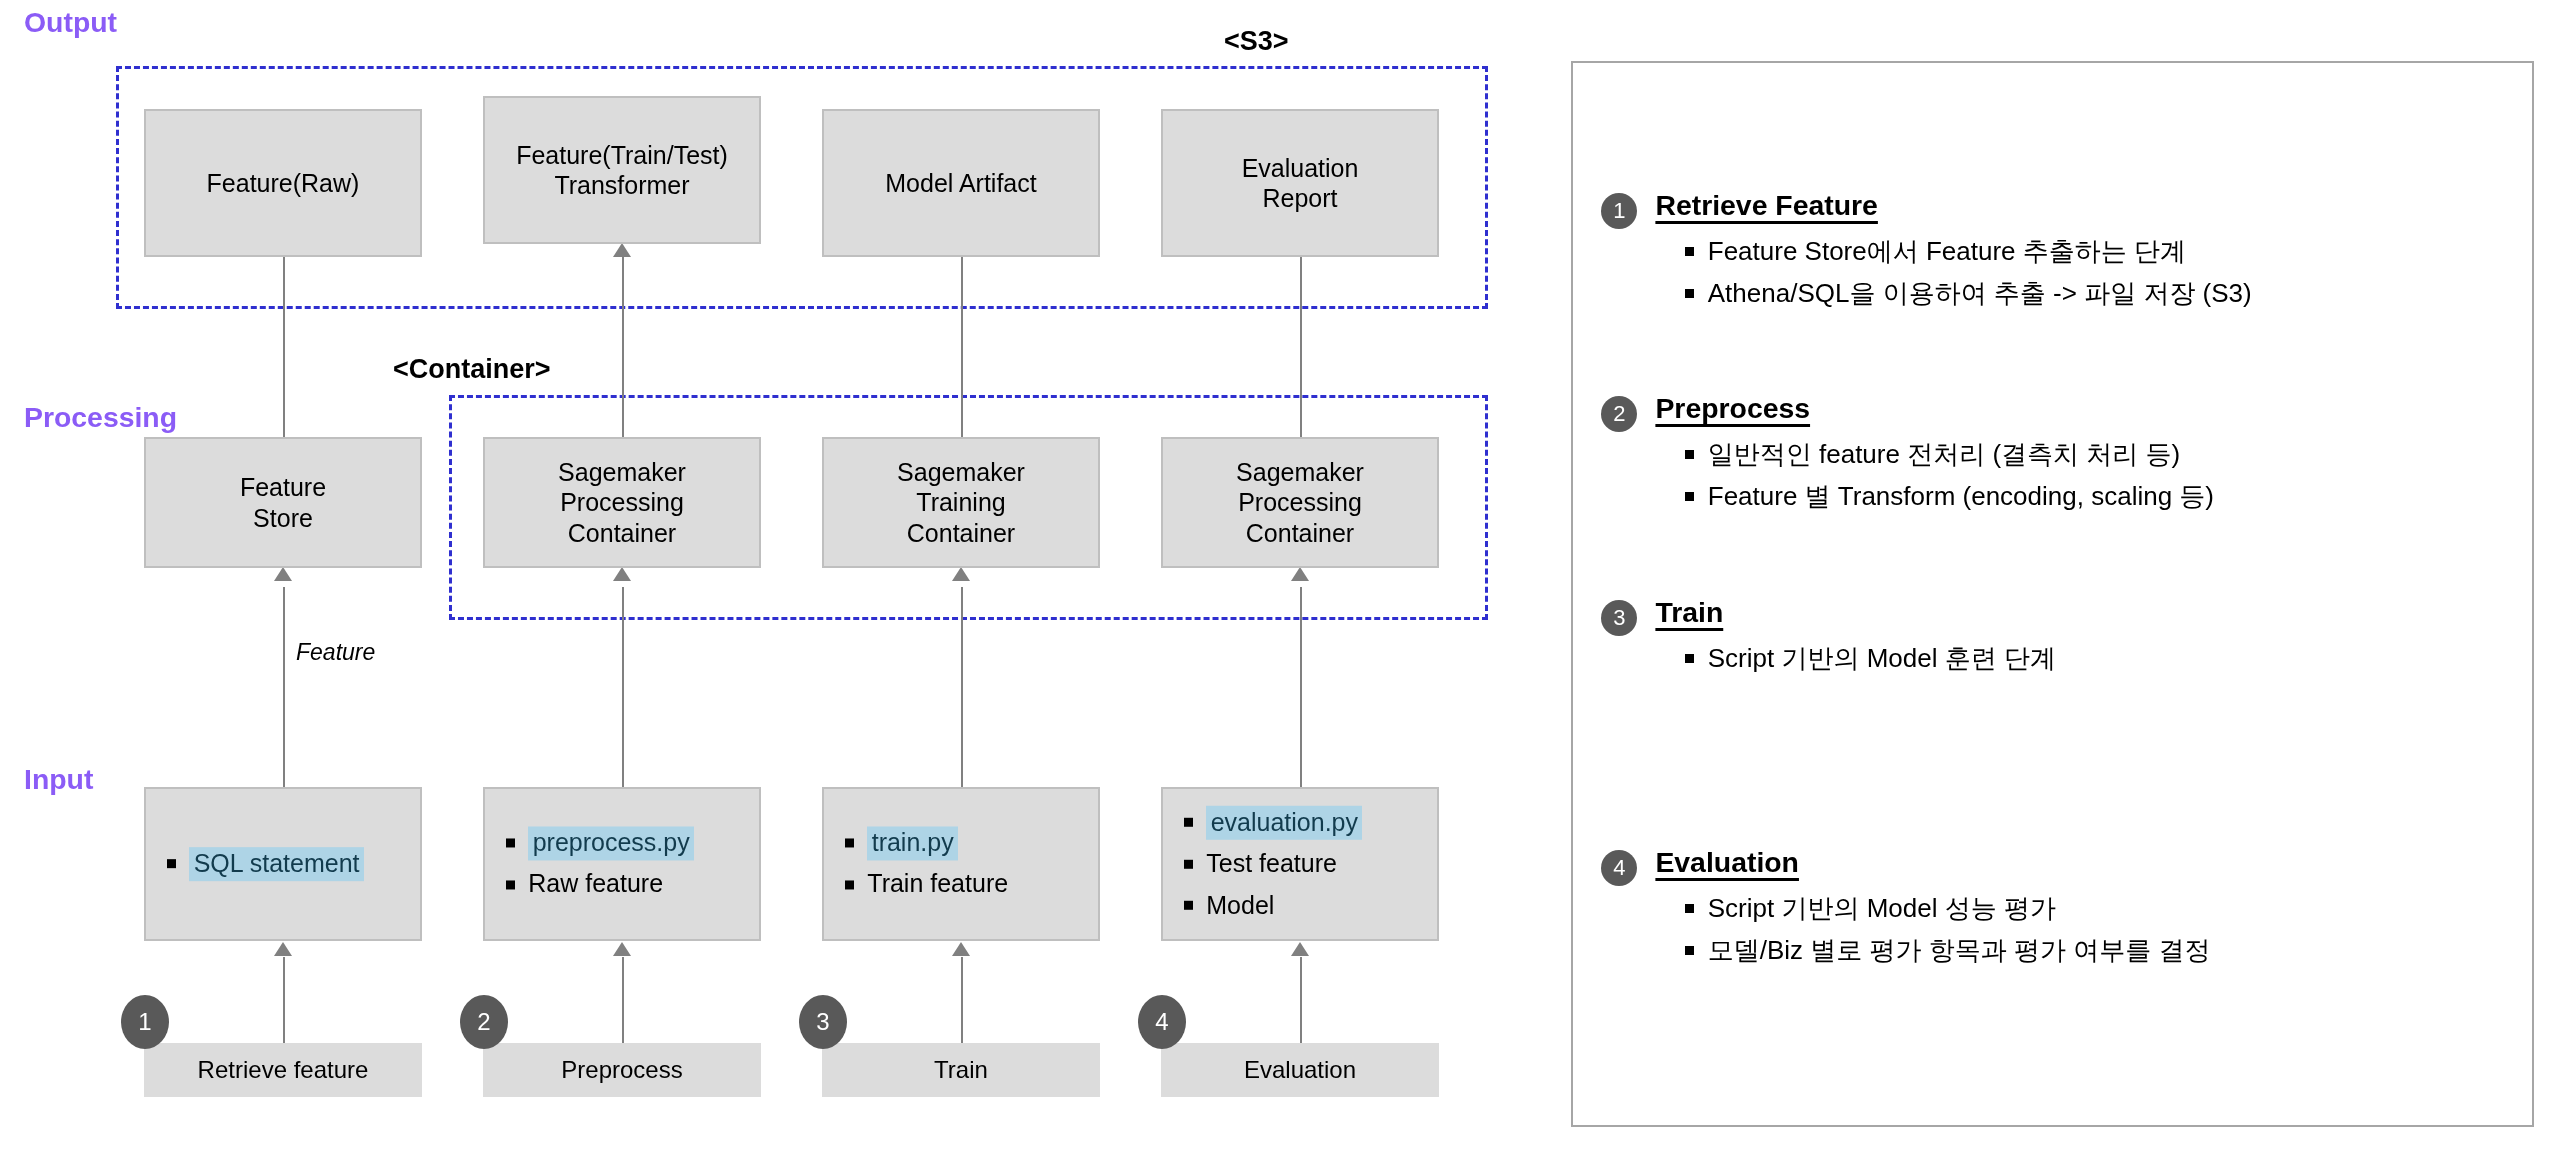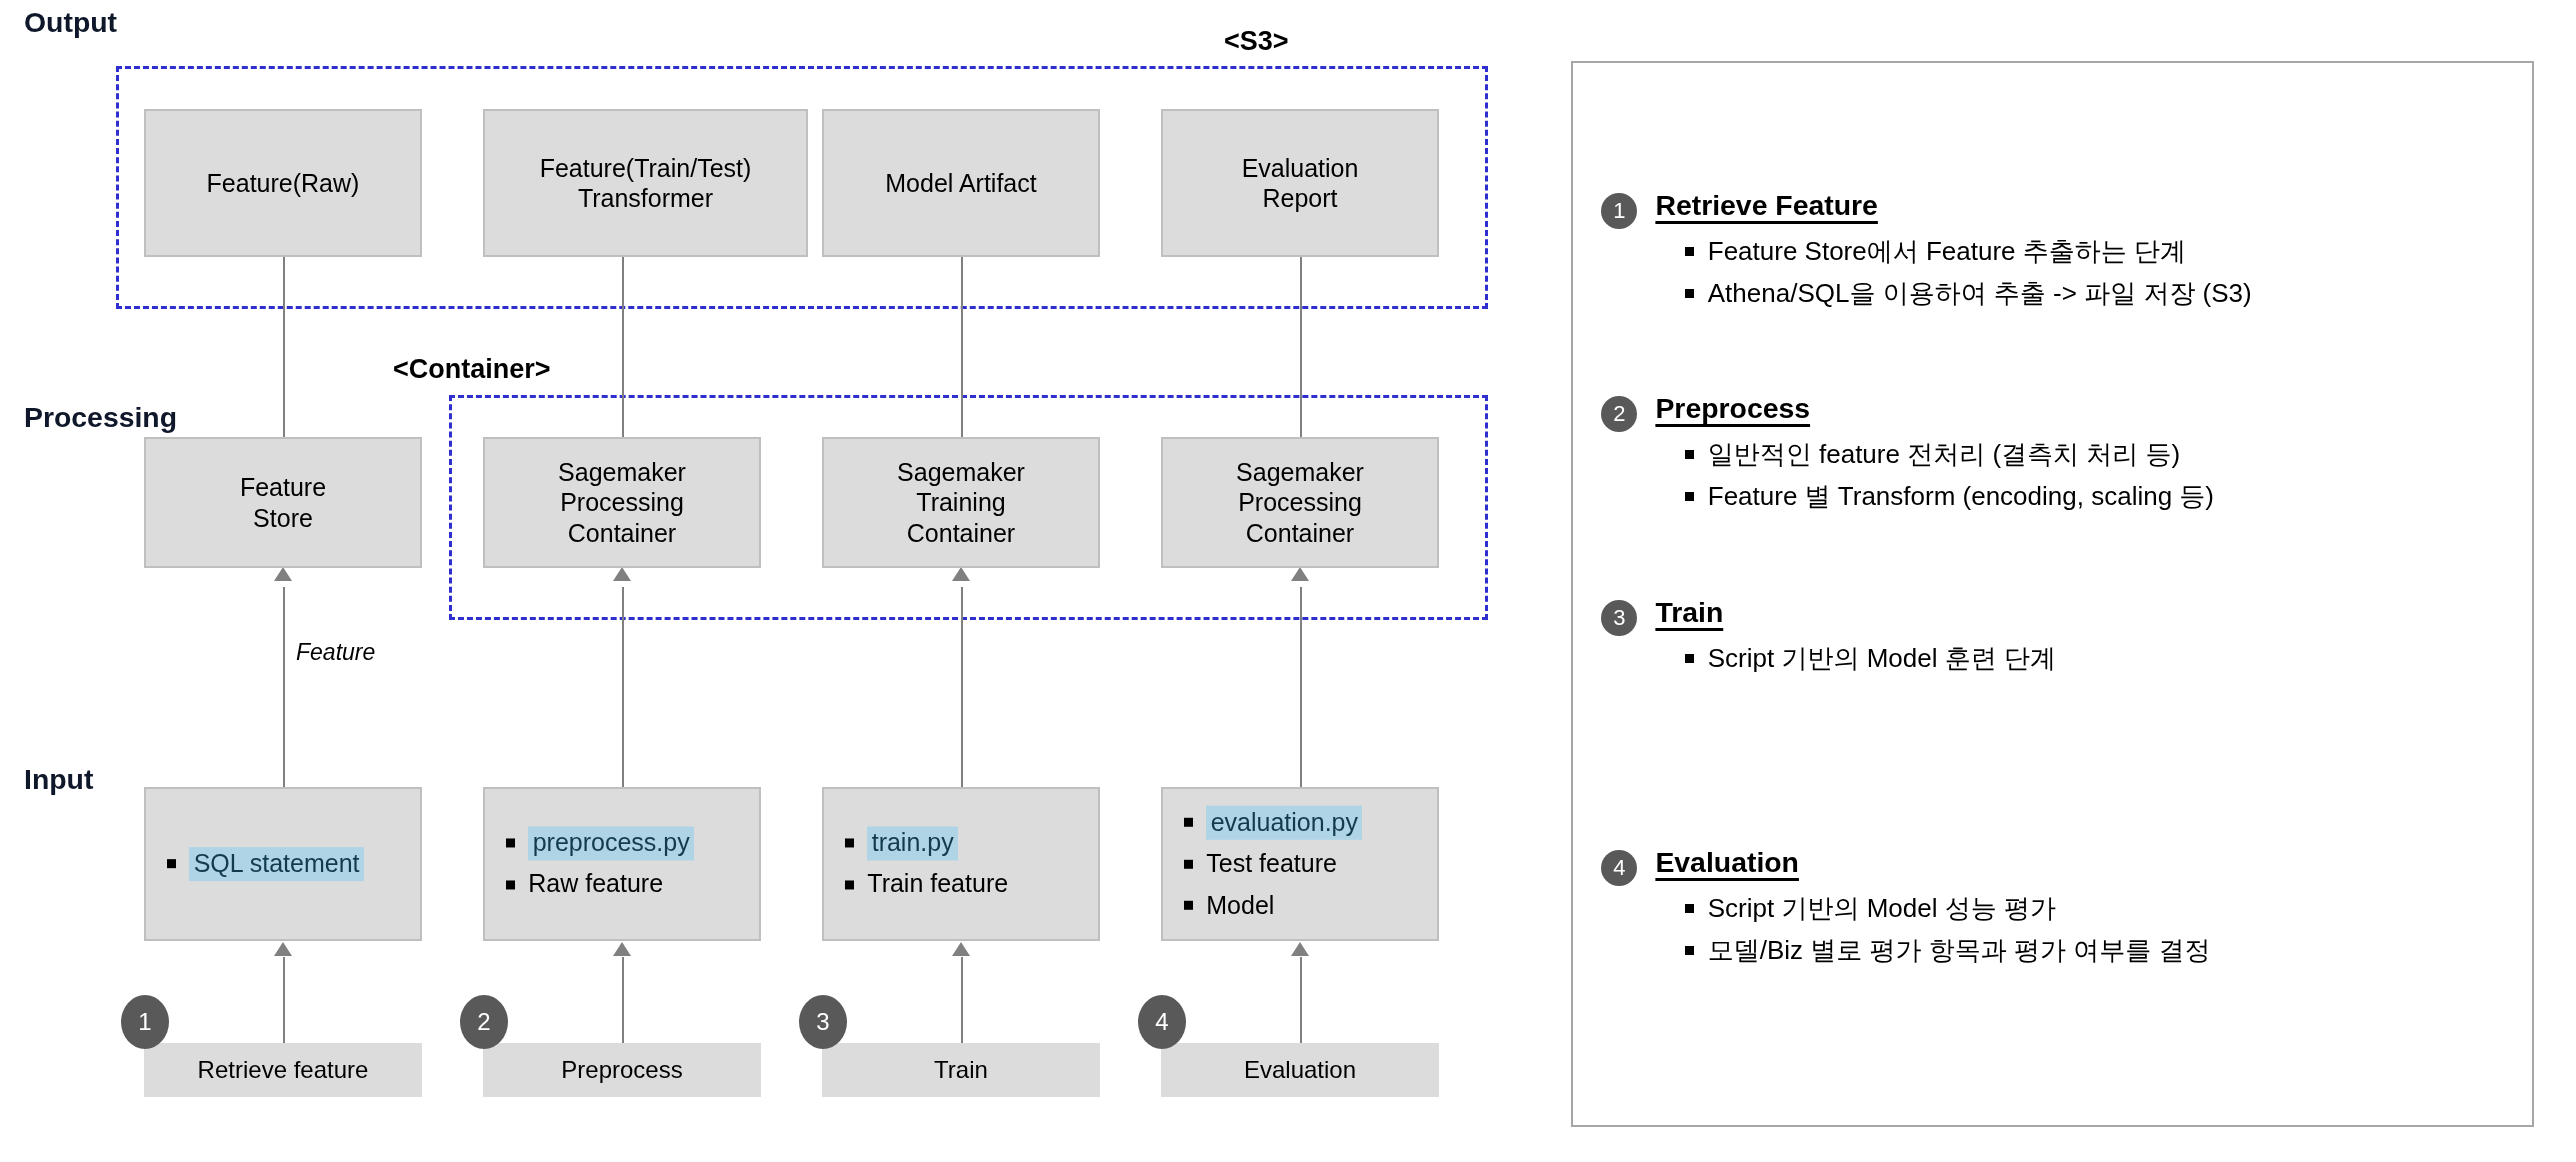--- a/index.html
+++ b/index.html
@@ -6,21 +6,21 @@
   body{
     width:2576px;height:1162px;position:relative;overflow:hidden;
     font-family:"Liberation Sans","DejaVu Sans",sans-serif;
     color:#000;
     -webkit-font-smoothing:antialiased;
   }
   .abs{position:absolute;}
 
   
   .row-label{
-    font-weight:bold;font-size:28.4px;line-height:1;color:#0f172a;
+    font-weight:bold;font-size:28.4px;line-height:1;color:#8b5cf6;
     letter-spacing:0px;
   }
 
   
   .dash-box{
     border:3.3px dashed #2f2fcf;
     box-sizing:border-box;
     background:transparent;
   }
   .dash-title{
@@ -171,21 +171,21 @@
 
 <div class="abs vline" style="left:1300px;top:957px;height:104px;"></div>
 <div class="abs arrowhead" style="left:1291px;top:942px;"></div>
 
 <div class="abs node" style="left:144px;top:109px;width:278px;height:148px;text-align:center;">
   <div class="lines">
     <div>Feature(Raw)</div>
   </div>
 </div>
 
-<div class="abs node" style="left:483px;top:109px;width:325px;height:148px;justify-content:center;">
+<div class="abs node" style="left:483px;top:96px;width:278px;height:148px;justify-content:center;">
   <div class="lines">
     <div>Feature(Train/Test)</div>
     <div>Transformer</div>
   </div>
 </div>
 
 <div class="abs node" style="left:822px;top:109px;width:278px;height:148px;">
   <div class="lines">
     <div>Model Artifact</div>
   </div>

